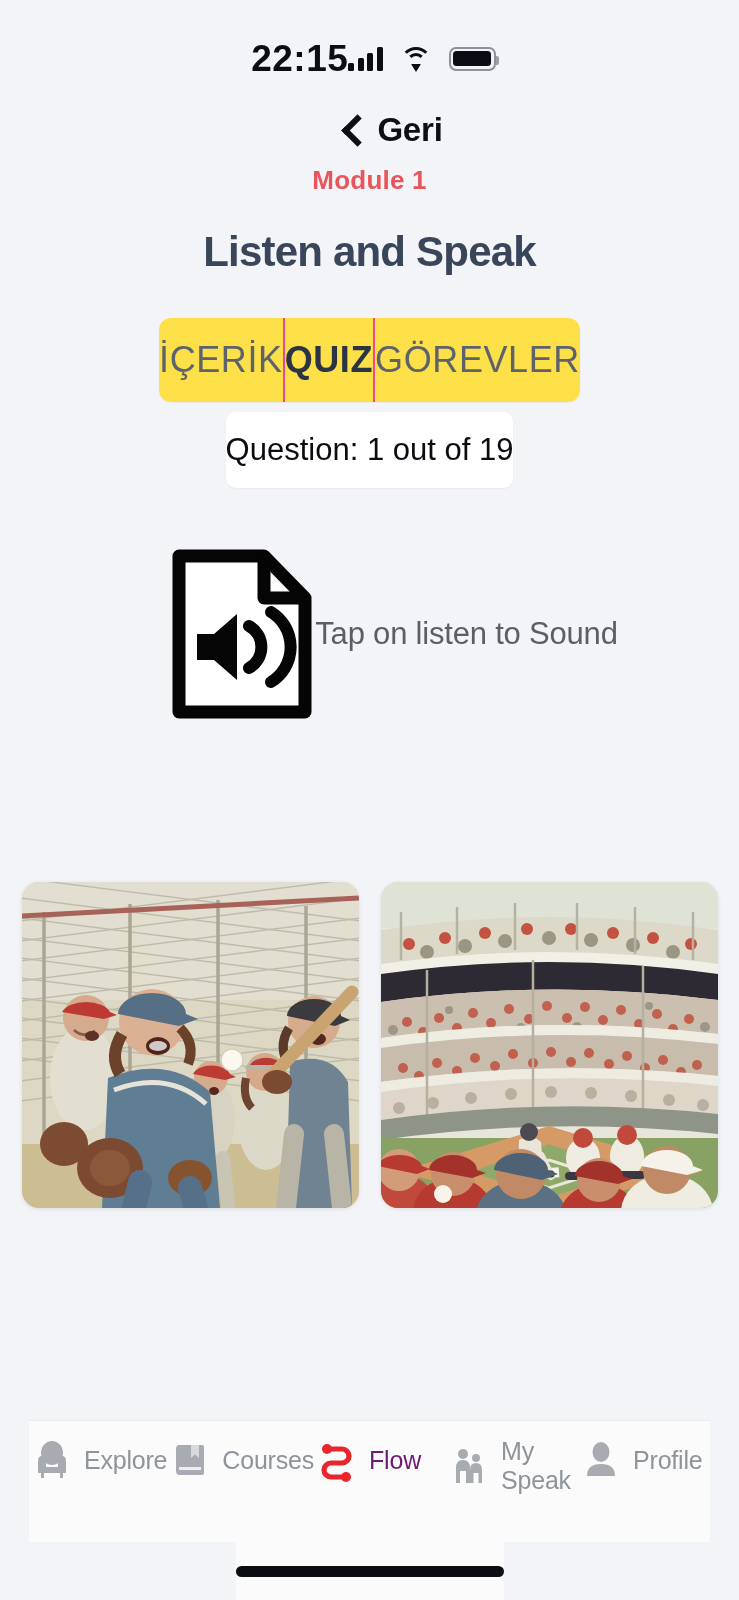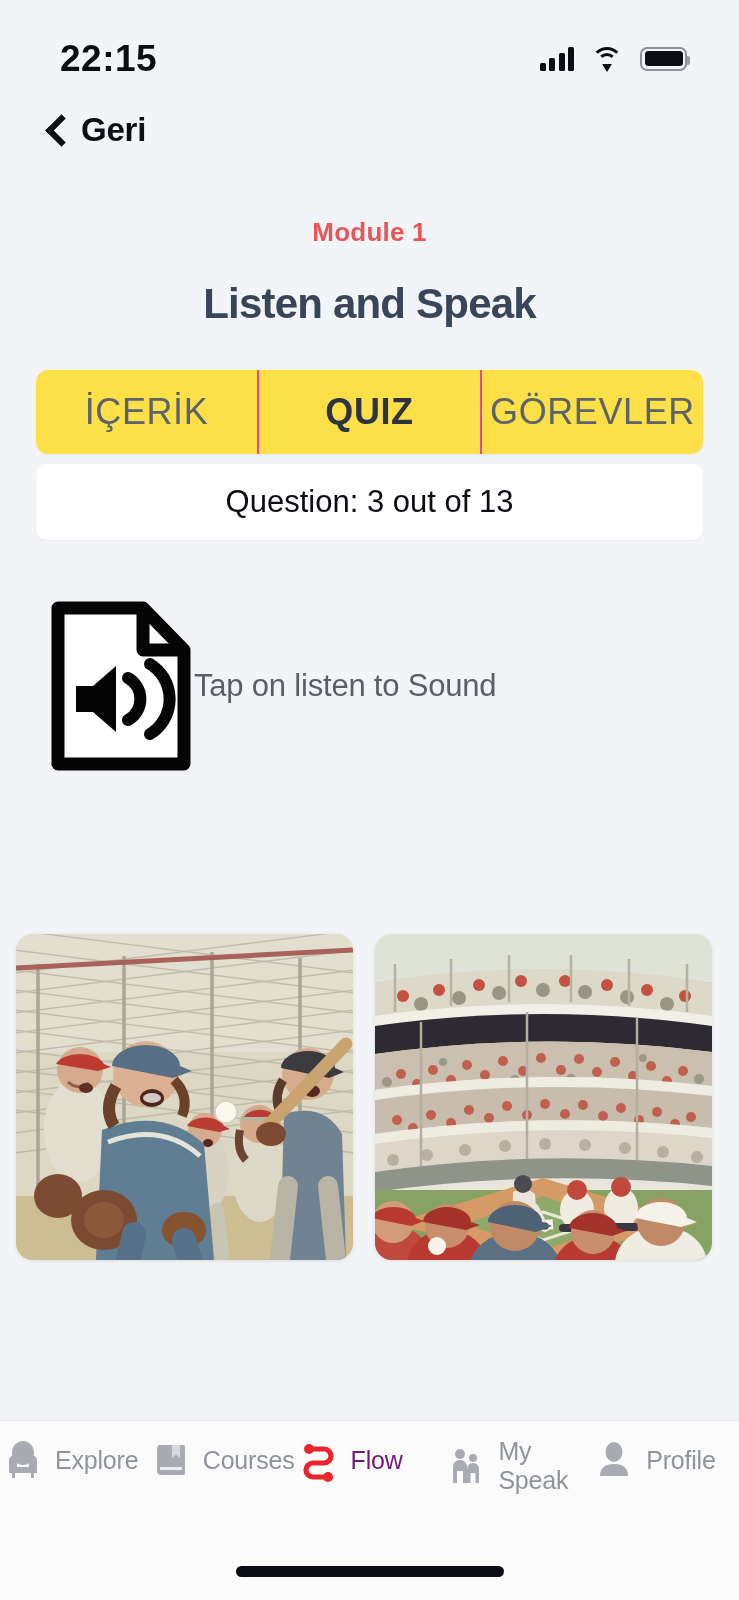--- a/index.html
+++ b/index.html
@@ -2,21 +2,21 @@
 <html><head>
 <meta charset="utf-8">
 <style>
   * { margin:0; padding:0; box-sizing:border-box; }
   html, body {
     width:739px; height:1600px;
     background:#f2f4f7;
     font-family:"Liberation Sans", sans-serif;
     overflow:hidden;
   }
-  .phone { position:relative; width:739px; height:1600px; background:#f2f4f7; display:flex; flex-direction:column; }
+  .phone { position:relative; width:739px; height:1600px; background:#f2f4f7; display:flex; flex-direction:column;align-items:center; }
 
   
   .statusbar { height:95px; flex:none; display:flex; align-items:center; justify-content:space-between; padding:22px 52px 0 60px; }
   .status-time { font-size:37px; font-weight:700; color:#0b0d12; letter-spacing:0.5px; }
   .status-icons { display:flex; align-items:center; gap:17px; }
   .sig { display:flex; align-items:flex-end; gap:3.5px; height:24px; }
   .sig i { display:block; width:6px; background:#0b0d12; border-radius:1.5px; }
   .sig i:nth-child(1){height:8px;} .sig i:nth-child(2){height:13px;}
   .sig i:nth-child(3){height:18px;} .sig i:nth-child(4){height:24px;}
   .wifi { position:relative; width:32px; height:24px; }
@@ -28,21 +28,21 @@
   .batt .fill { height:100%; background:#0b0d12; border-radius:3.5px; }
   .batt:after { content:""; position:absolute; right:-5px; top:7px; width:3px; height:9px; background:#9aa0a8; border-radius:0 2px 2px 0; }
 
   
   .navbar { height:70px; flex:none; display:flex; align-items:center; padding-left:42px; gap:13px; }
   .chev { width:26px; height:26px; position:relative; }
   .chev:before { content:""; position:absolute; left:8px; top:2px; width:17px; height:17px; border-left:6.5px solid #0d0f14; border-bottom:6.5px solid #0d0f14; transform:rotate(45deg); }
   .back-label { font-size:33px; font-weight:700; color:#0d0f14; letter-spacing:-0.2px; }
 
   
-  .module { text-align:center; margin-top:52px; font-size:26px; font-weight:700; color:#e8555a; letter-spacing:0.2px; }
+  .module { text-align:center; font-size:26px; font-weight:700; color:#e8555a; letter-spacing:0.2px; }
   .page-title { text-align:center; margin-top:32px; font-size:42px; font-weight:700; color:#394559; letter-spacing:-0.8px; }
 
   
   .tabs { margin:42px 36px 0 36px; height:84px; display:flex; background:#ffffff; border-radius:12px; overflow:hidden; box-shadow:0 1px 2px rgba(20,25,40,0.05); }
   .tab { flex:1; display:flex; align-items:center; justify-content:center; font-size:36px; color:#5d636d; letter-spacing:0.6px; position:relative; background:#fde047; }
   .tab + .tab { border-left:2px solid #ec4899; }
   .tab.active { color:#2a3442; font-weight:700; }
 
   
   .qbar { margin:10px 36px 0 36px; height:76px; background:#ffffff; border-radius:10px; display:flex; align-items:center; justify-content:center; font-size:31px; color:#0b0d12; box-shadow:0 1px 2px rgba(20,25,40,0.05); }
@@ -99,21 +99,21 @@
 
   <div class="module">Module 1</div>
   <div class="page-title">Listen and Speak</div>
 
   <div class="tabs">
     <div class="tab">İÇERİK</div>
     <div class="tab active">QUIZ</div>
     <div class="tab">GÖREVLER</div>
   </div>
 
-  <div class="qbar">Question: 3 out of 13</div>
+  <div class="qbar">Question: 1 out of 19</div>
 
   <div class="audio-row">
     <div class="audio-icon">
       <svg viewBox="0 0 146 176" width="146" height="176">
         <path d="M10 10 H95 L136 52 V166 H10 Z" fill="#ffffff" stroke="#050505" stroke-width="13" stroke-linejoin="round"></path>
         <path d="M95 10 V52 H136" fill="none" stroke="#050505" stroke-width="13" stroke-linejoin="round"></path>
         <path d="M28 88 H45 L68 68 V134 L45 114 H28 Z" fill="#050505"></path>
         <path d="M80 80 A24 24 0 0 1 80 122" fill="none" stroke="#050505" stroke-width="12" stroke-linecap="round"></path>
         <path d="M102 66 A41 41 0 0 1 102 136" fill="none" stroke="#050505" stroke-width="12" stroke-linecap="round"></path>
       </svg>

